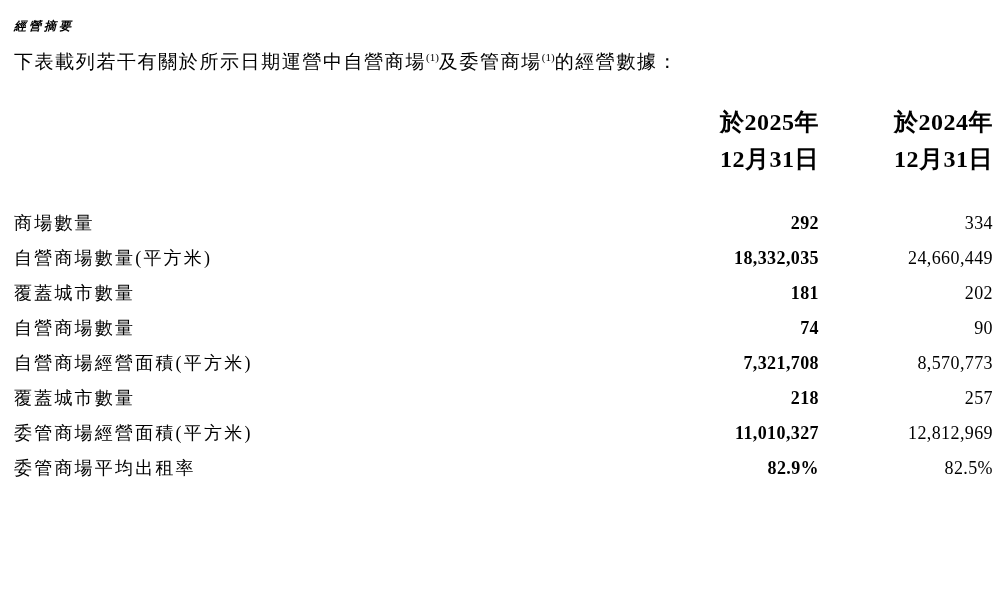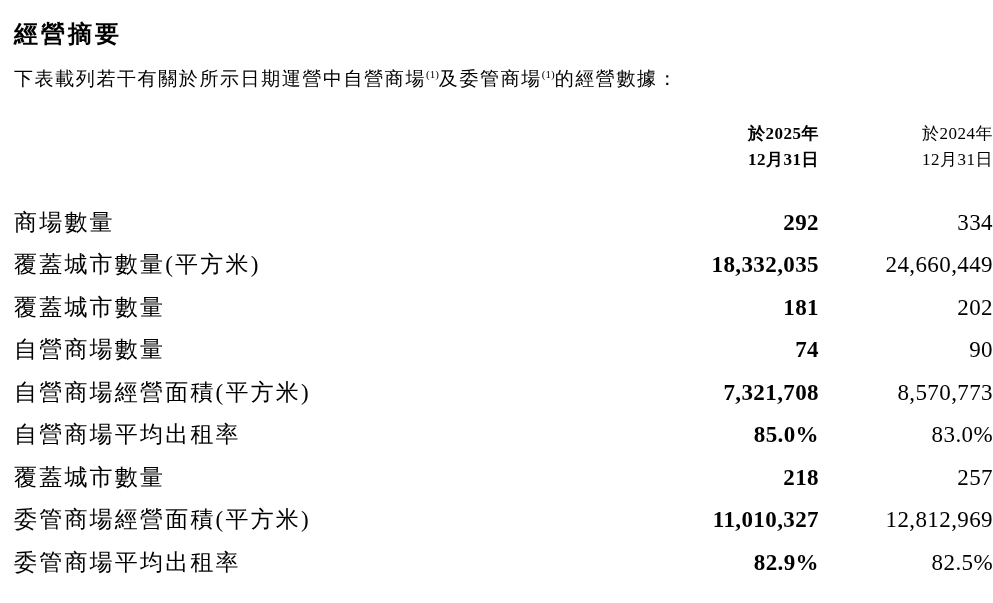--- a/index.html
+++ b/index.html
@@ -15,25 +15,26 @@
     overflow: hidden;
   }
   .page {
     position: relative;
     width: 993px;
     height: 603px;
     box-sizing: border-box;
     padding: 0 14px;
   }
   .section-title {
-    font-size: 24px;
+    font-size: 12px;
     font-weight: bold;
     letter-spacing: 3px;
     margin: 18px 0 0 0;
     line-height: 1.4;
+    font-style: italic;
   }
   .intro {
     font-size: 19px;
     line-height: 1.75;
     letter-spacing: 1.6px;
     margin: 10px 0 0 0;
     max-width: 960px;
     text-align: justify;
   }
   .intro sup {
@@ -45,36 +46,36 @@
     width: 100%;
     border-collapse: collapse;
     margin-top: 26px;
     table-layout: fixed;
   }
   table.summary col.label { width: 620px; }
   table.summary col.cur   { width: 185px; }
   table.summary col.prev  { width: 174px; }
 
   table.summary th.head {
-    font-size: 17px;
+    font-size: 24px;
     font-weight: bold;
     text-align: right;
     vertical-align: bottom;
     padding: 0 0 4px 0;
     line-height: 1.55;
     letter-spacing: 0.5px;
   }
   table.summary th.head.prev {
-    font-weight: normal;
+    font-weight: bold;
     text-align: right;
   }
   table.summary th.blank { padding: 0; }
 
   table.summary td {
-    font-size: 23px;
+    font-size: 18px;
     padding: 4px 0;
     line-height: 1.5;
     white-space: nowrap;
   }
   table.summary td.label {
     text-align: left;
     letter-spacing: 2.2px;
   }
   table.summary td.num {
     text-align: right;
@@ -119,43 +120,38 @@
           <td></td>
           <td></td>
         </tr>
 
       <tr>
         <td class="label">商場數量</td>
         <td class="num cur">292</td>
         <td class="num prev">334</td>
       </tr>
       <tr>
-        <td class="label">覆蓋城市數量(平方米)</td>
+        <td class="label">自營商場數量(平方米)</td>
         <td class="num cur">18,332,035</td>
         <td class="num prev">24,660,449</td>
       </tr>
       <tr>
         <td class="label">覆蓋城市數量</td>
         <td class="num cur">181</td>
         <td class="num prev">202</td>
       </tr>
       <tr>
         <td class="label">自營商場數量</td>
         <td class="num cur">74</td>
         <td class="num prev">90</td>
       </tr>
       <tr>
         <td class="label">自營商場經營面積(平方米)</td>
         <td class="num cur">7,321,708</td>
         <td class="num prev">8,570,773</td>
-      </tr>
-      <tr>
-        <td class="label">自營商場平均出租率</td>
-        <td class="num cur">85.0%</td>
-        <td class="num prev">83.0%</td>
       </tr>
       <tr>
         <td class="label">覆蓋城市數量</td>
         <td class="num cur">218</td>
         <td class="num prev">257</td>
       </tr>
       <tr>
         <td class="label">委管商場經營面積(平方米)</td>
         <td class="num cur">11,010,327</td>
         <td class="num prev">12,812,969</td>

